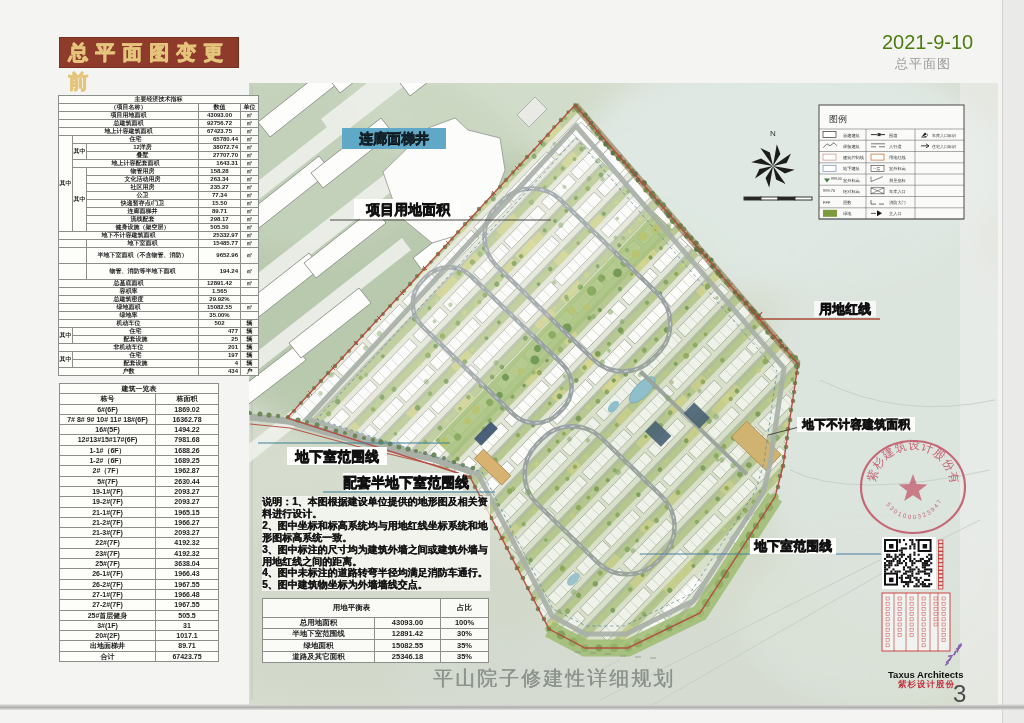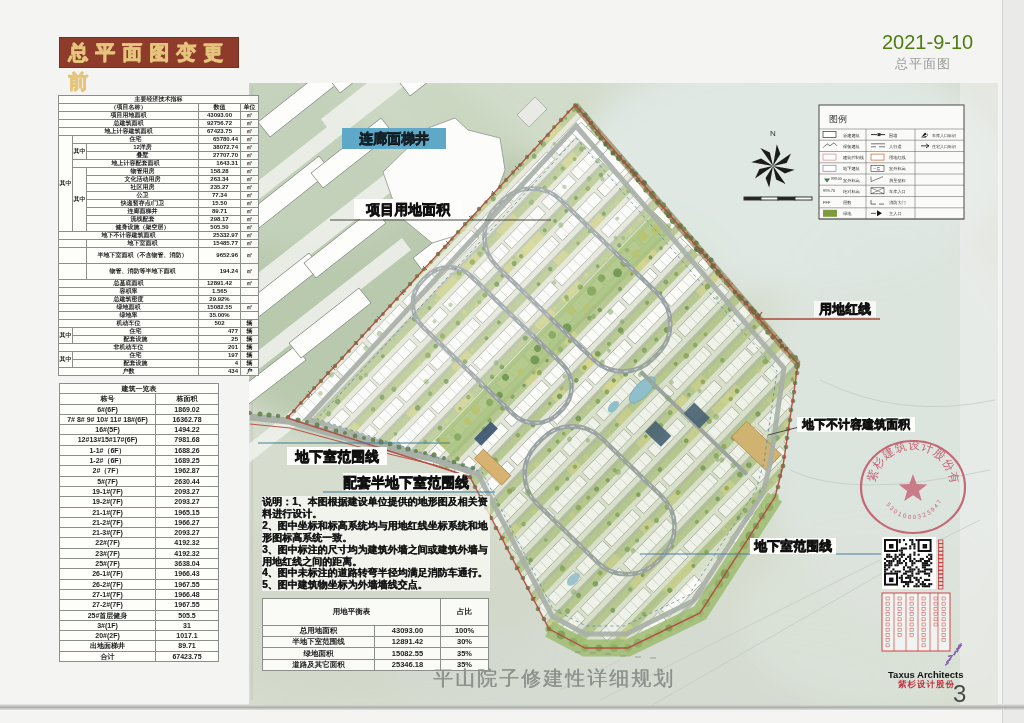--- a/index.html
+++ b/index.html
@@ -2009,21 +2009,21 @@
     </tbody>
   </table>
 
 <table style="position:absolute;left:262px;top:598px;width:226px;font-size:7.5px">
     <colgroup>
       <col style="width:112px">
       <col style="width:66px">
       <col style="width:48px">
     </colgroup>
     <tbody>
-      <tr style="height:27px">
+      <tr style="height:19px">
         <td colspan="2">用地平衡表</td>
         <td>占比</td>
       </tr>
       <tr style="height:11.2px">
         <td>总用地面积</td>
         <td>43093.00</td>
         <td>100%</td>
       </tr>
       <tr style="height:11.2px">
         <td>半地下室范围线</td>

